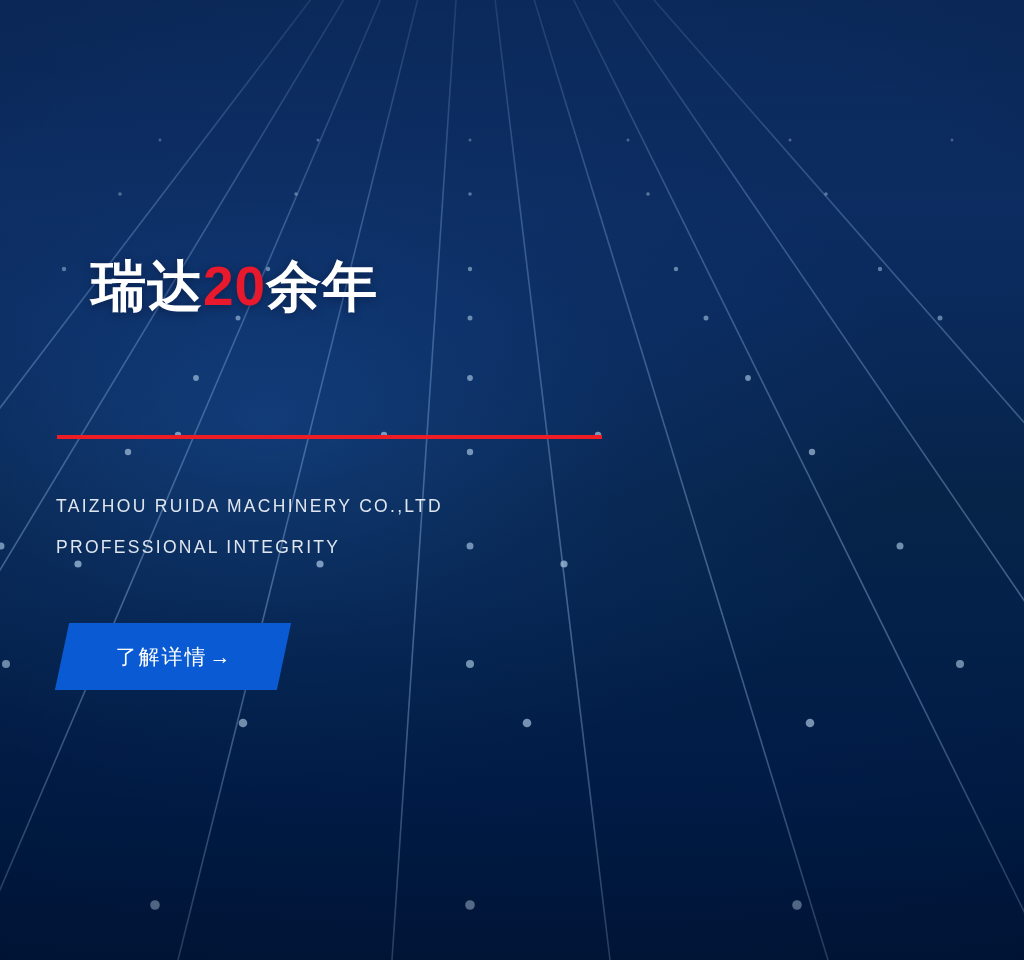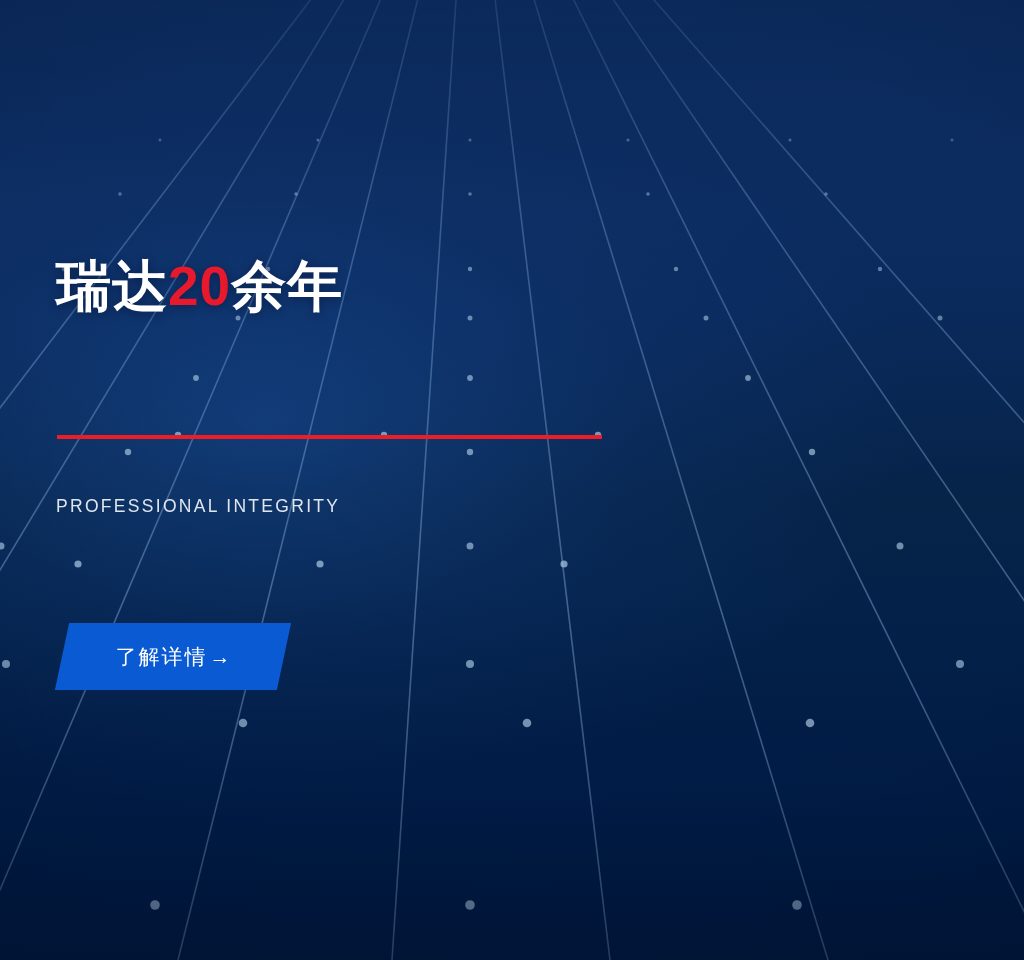--- a/index.html
+++ b/index.html
@@ -51,20 +51,21 @@
   }
   .headline-line {
     display:block;
     color:#ffffff;
     font-size:55px;
     font-weight:bold;
     line-height:78px;
     letter-spacing:1px;
     white-space:nowrap;
     text-shadow:0 2px 10px rgba(0,10,40,0.45);
+    margin-left:35px;
   }
   .accent-num { color:#e8192c; }
 
   .rule {
     position:absolute;
     left:1px; top:435px;
     width:545px; height:4px;
     background:#ee1c25;
   }
 
@@ -249,20 +250,21 @@
 
   <div class="content">
 
     <div class="headline">
       <span class="headline-line"><span>瑞达</span><span class="accent-num">20</span><span>余年</span></span>
     </div>
 
     <div class="rule"></div>
 
     <div class="subtitle">
+      <span class="subtitle-line">TAIZHOU RUIDA MACHINERY CO.,LTD</span>
       <span class="subtitle-line">PROFESSIONAL INTEGRITY</span>
     </div>
 
     <div class="cta-wrap">
       <button class="cta">
         <span class="cta-bg"></span>
         <span class="cta-inner">
           <span class="cta-label">了解详情</span>
           <span class="cta-arrow">→</span>
         </span>

